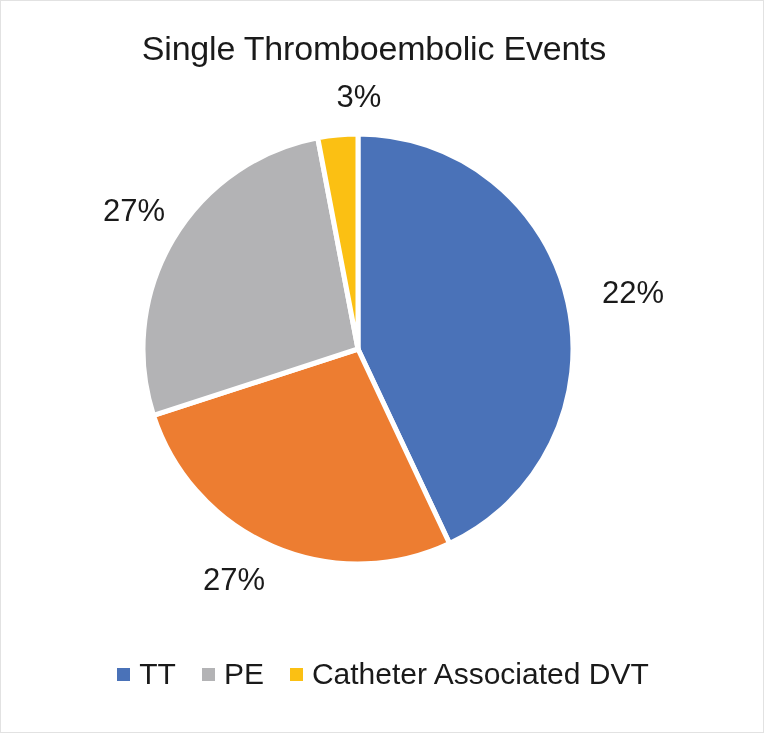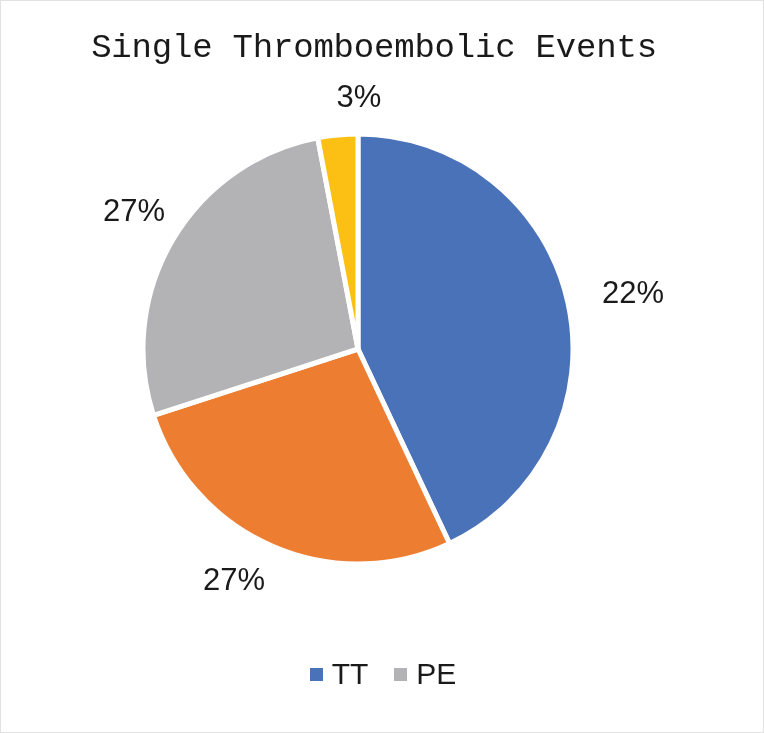--- a/index.html
+++ b/index.html
@@ -21,21 +21,21 @@
     overflow: hidden;
   }
   #chart-title {
     position: absolute;
     left: 0;
     top: 28px;
     width: 746px;
     text-align: center;
     font-size: 34px;
     color: #1a1a1a;
-    font-family: Liberation Mono, monospace;
+    font-family: Liberation Sans, sans-serif;
     font-weight: 400;
     letter-spacing: -0.2px;
     white-space: nowrap;
   }
   #pie-area {
     position: absolute;
     left: 0;
     top: 0;
     width: 764px;
     height: 640px;
@@ -120,16 +120,20 @@
       <span class="legend-swatch" style="background: rgb(74, 114, 184);"></span>
       <span class="legend-label">TT</span>
     </div>
 
 
     <div class="legend-item">
       <span class="legend-swatch" style="background: rgb(179, 179, 181);"></span>
       <span class="legend-label">PE</span>
     </div>
 
+    <div class="legend-item">
+      <span class="legend-swatch" style="background: rgb(251, 192, 19);"></span>
+      <span class="legend-label">Catheter Associated DVT</span>
+    </div>
 
   </div>
 
 </div>
 
 </body></html>

